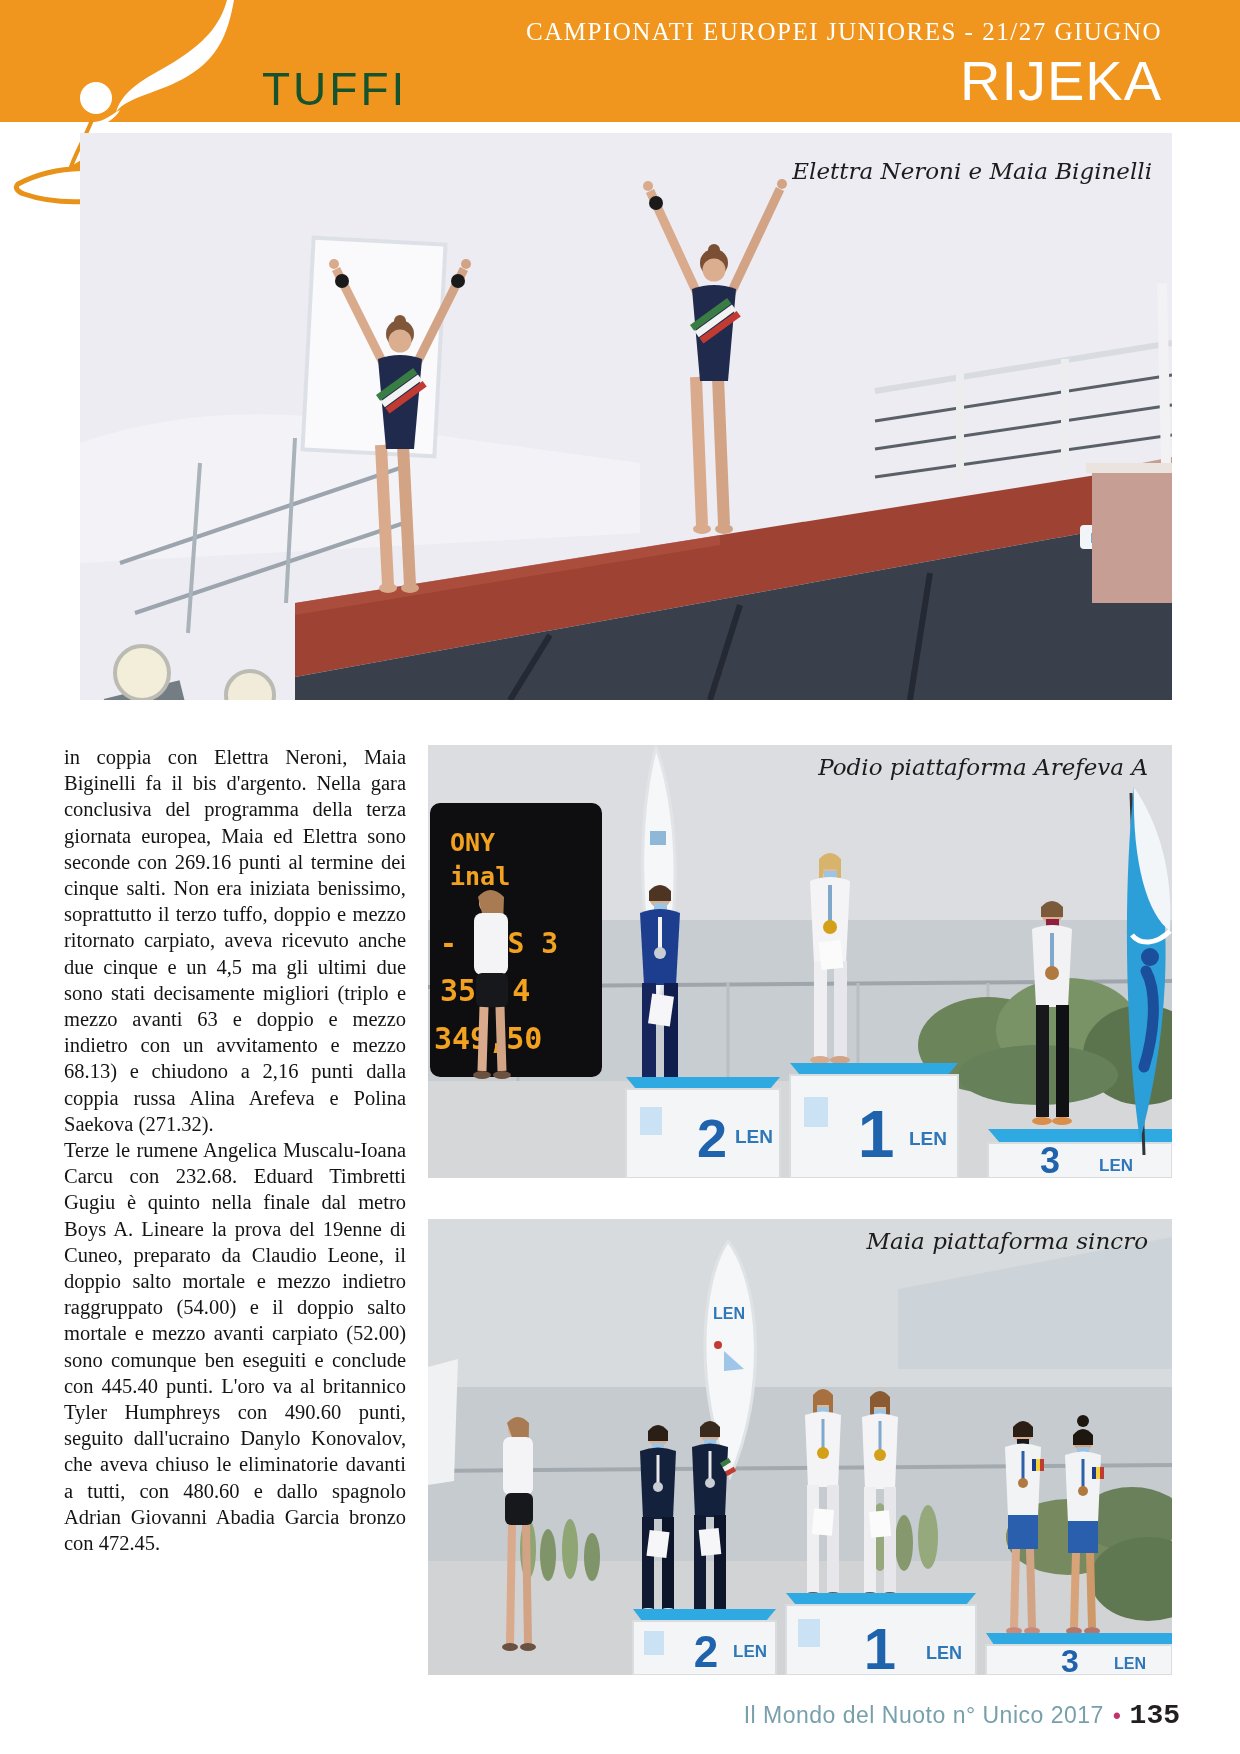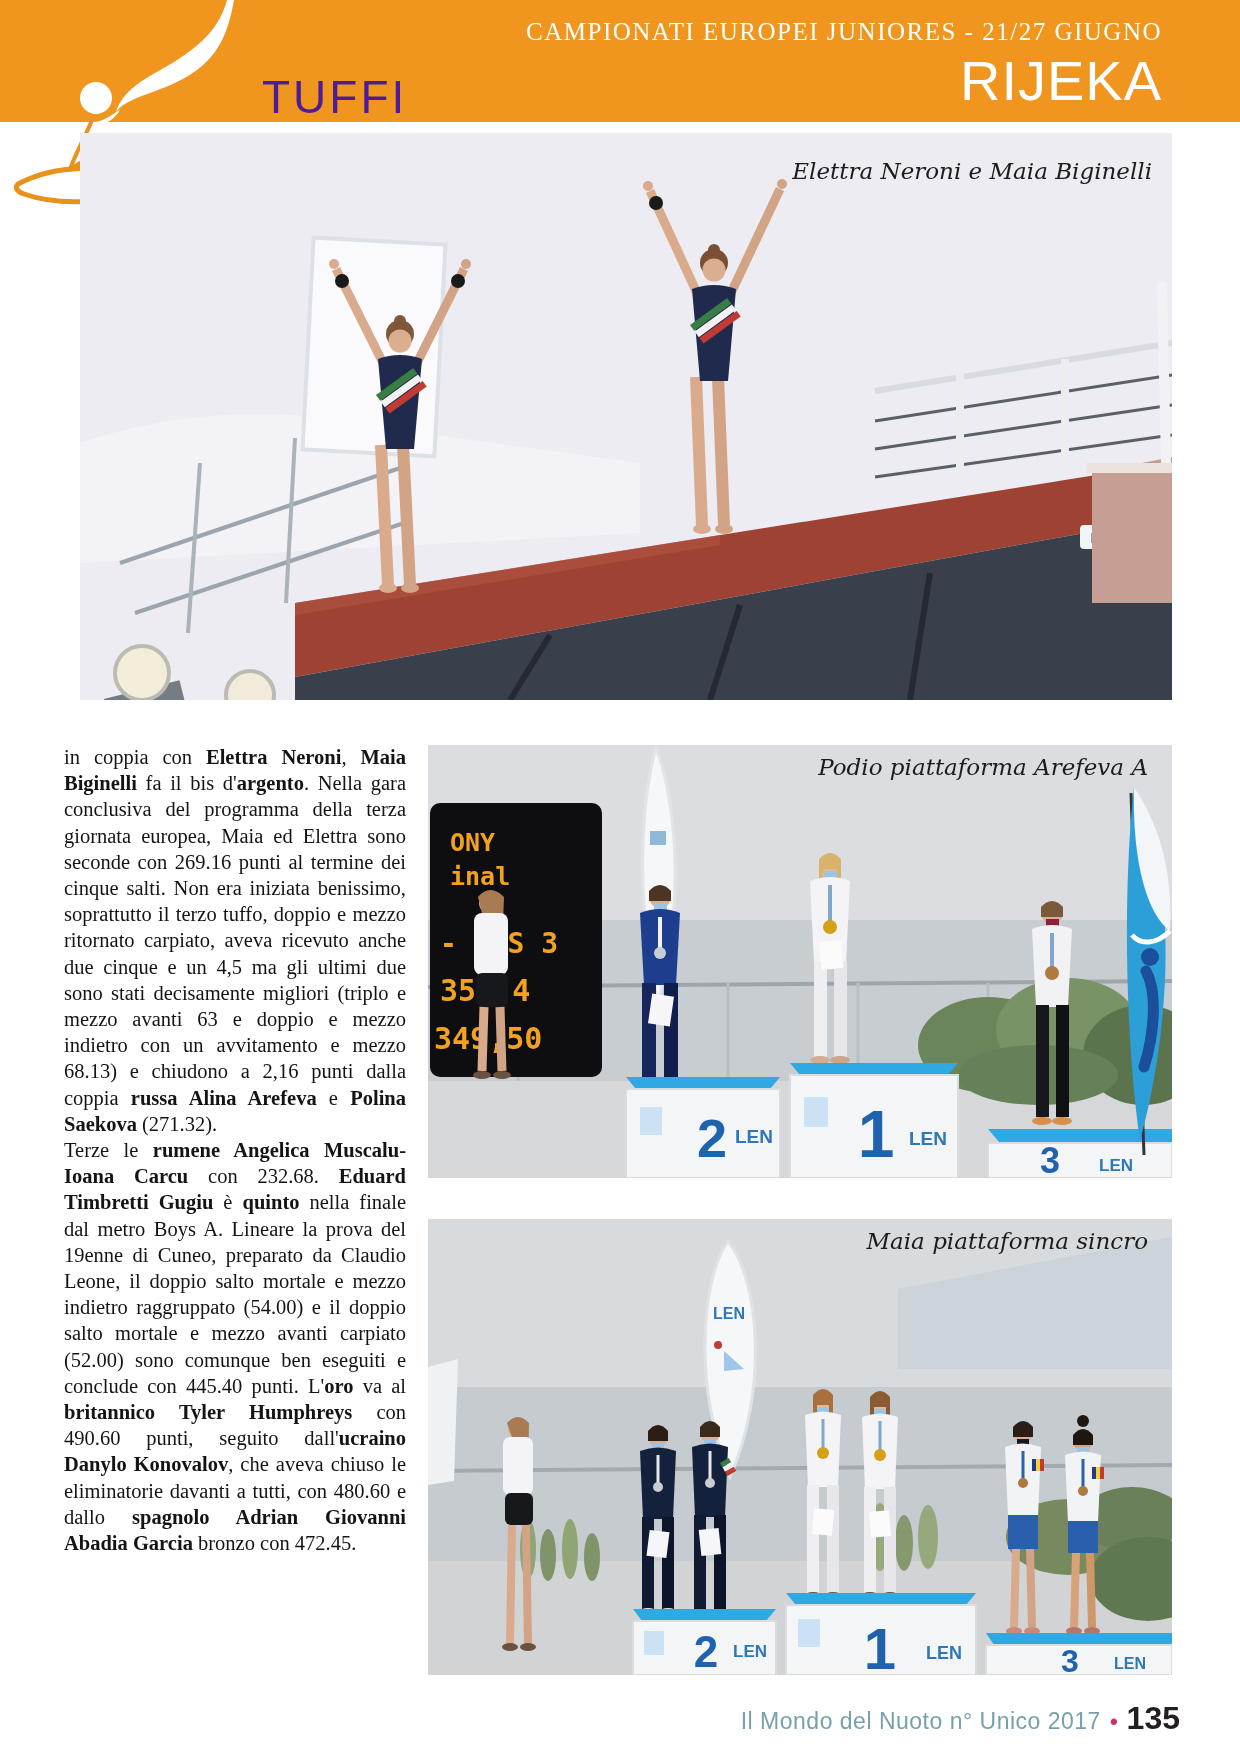--- a/index.html
+++ b/index.html
@@ -1,21 +1,21 @@
 <!DOCTYPE html>
 <html lang="it"><head>
 <meta charset="utf-8">
 <style>
   html,body{margin:0;padding:0;background:#ffffff;}
   .page{position:relative;width:1240px;height:1754px;background:#ffffff;overflow:hidden;
         font-family:"Liberation Serif",serif;color:#1a1a1a;}
 
   
   .band{position:absolute;left:0;top:0;width:1240px;height:122px;background:#F0961E;}
-  .tuffi{position:absolute;left:262px;top:70px;color:#4c1d95;
+  .tuffi{position:absolute;left:262px;top:62px;color:#14532d;
          font-family:"Liberation Sans",sans-serif;font-size:46px;letter-spacing:3px;font-weight:400;}
   .kicker{position:absolute;right:78px;top:18px;color:#ffffff;text-align:right;
           font-family:Liberation Serif, serif;font-size:25px;font-weight:400;letter-spacing:1.5px;}
   .city{position:absolute;right:78px;top:48px;color:#ffffff;text-align:right;
         font-family:"Liberation Sans",sans-serif;font-size:56px;font-weight:400;letter-spacing:1px;}
   .logo-band{position:absolute;left:28px;top:0;width:240px;height:122px;}
   .logo-waves{position:absolute;left:10px;top:118px;width:270px;height:110px;}
 
   
   .photo{position:absolute;overflow:hidden;background:#fde047;}
@@ -24,28 +24,28 @@
   .photo-a{left:428px;top:745px;width:744px;height:433px;background:#DCDDE0;}
   .photo-s{left:428px;top:1219px;width:744px;height:456px;background:#D8DBDD;}
   .photo-caption{position:absolute;right:20px;top:24px;text-align:right;
       font-family:"DejaVu Serif",serif;font-style:italic;font-size:23px;color:#1c1c1c;line-height:1.28;}
   .photo-a .photo-caption,.photo-s .photo-caption{top:8px;right:24px;}
 
   
   .article{position:absolute;left:64px;top:744px;width:342px;
            font-size:20.5px;line-height:26.2px;text-align:justify;color:#141414;}
   .article p{margin:0;}
-  .article b{font-weight:700;}
+  .article b{font-weight:400;}
 
   
   .footer{position:absolute;right:60px;top:1700px;display:flex;align-items:baseline;gap:9px;
           font-family:"Liberation Sans",sans-serif;}
   .footer .mag{color:#78A0AC;font-size:23px;letter-spacing:0.5px;}
   .footer .dot{color:#C2326C;font-size:22px;font-weight:700;}
-  .footer .pn{color:#231F20;font-size:32px;font-weight:700;}
+  .footer .pn{color:#231F20;font-size:28px;font-weight:700;font-family:Liberation Mono, monospace;}
 </style>
 </head>
 <body>
 
 <div class="page">
 
   <div class="band">
     <svg class="logo-band" viewBox="0 0 240 122">
       <circle cx="68" cy="98" r="16" fill="#ffffff"></circle>
       <path d="M206,0 C200,34 190,58 160,76 C130,94 100,96 88,112 C96,86 124,76 146,62 C176,43 192,26 199,0 Z" fill="#ffffff"></path>

